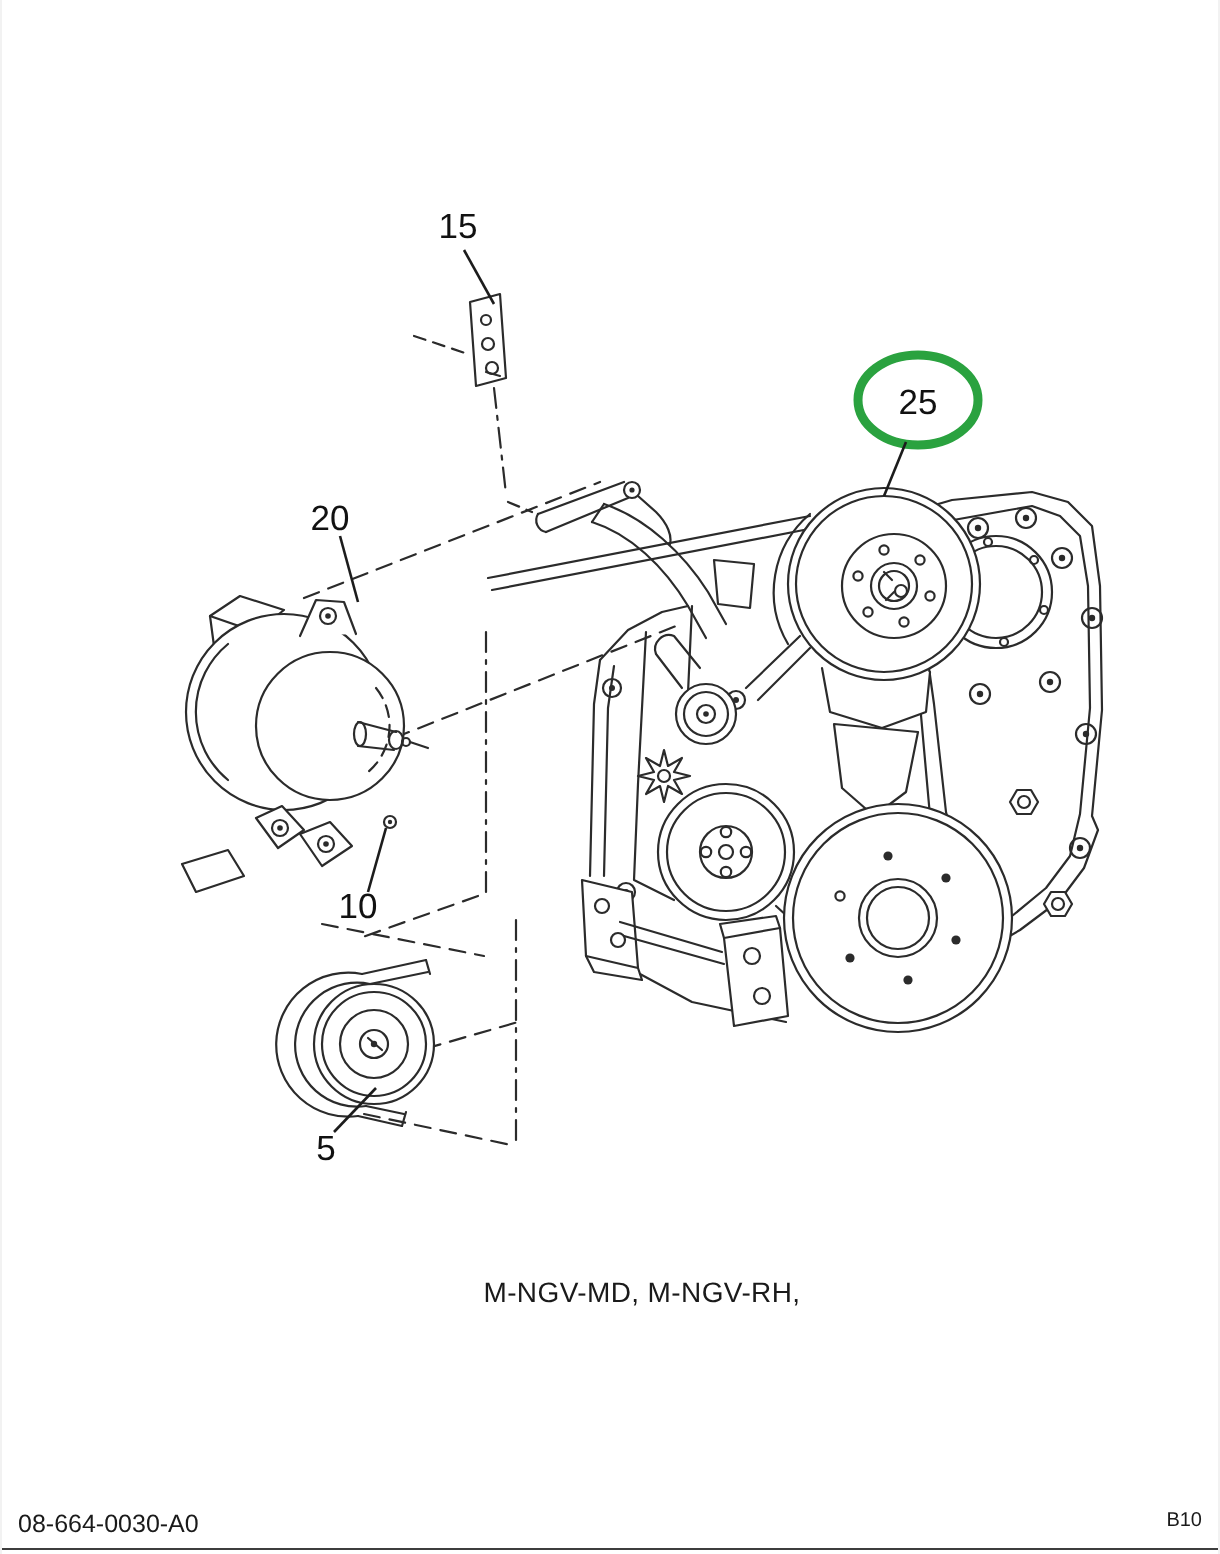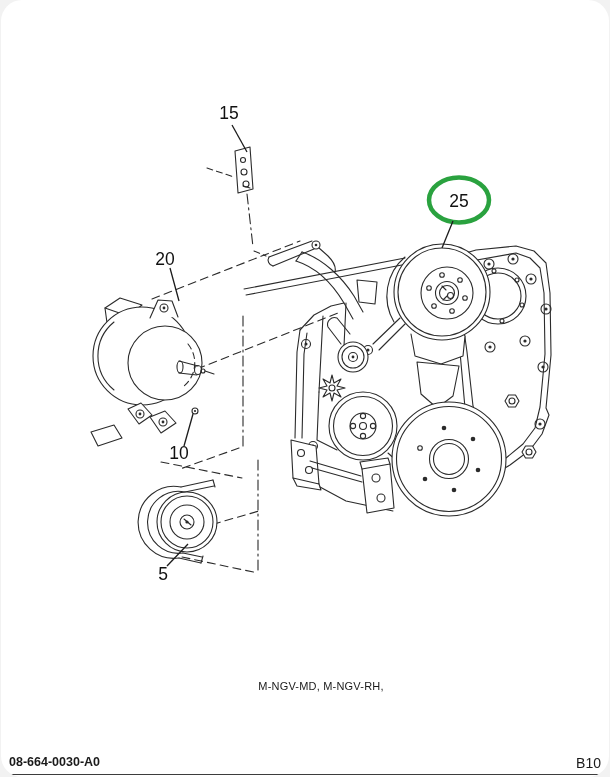--- a/index.html
+++ b/index.html
@@ -3,40 +3,38 @@
 <meta charset="utf-8">
 <style>
   html,body{margin:0;padding:0;background:#f2f2f2;}
   .page{
     position:relative;
     width:608px;height:777px;
     background:#ffffff;
     font-family:"Liberation Sans", sans-serif;
     overflow:hidden;
     margin:0 auto;
-    border-radius:21px;
   }
   svg{position:absolute;left:0;top:0;}
   .lineart{stroke:#2b2b2b;stroke-width:1.1;fill:none;stroke-linecap:round;stroke-linejoin:round;}
   .wfill{fill:#ffffff;}
   .dash{stroke-dasharray:8 5;}
   .dashshort{stroke-dasharray:6 4;}
   .dashdot{stroke-dasharray:10 4 2 4;}
   .dot{fill:#2b2b2b;stroke:none;}
   .callout-text{font-family:"Liberation Sans",sans-serif;font-size:17.5px;fill:#111;}
   .leader{stroke:#1c1c1c;stroke-width:1.3;fill:none;}
   .caption{
     position:absolute;left:30px;top:637px;width:580px;
-    text-align:center;font-size:11px;line-height:19px;color:#1a1a1a;
+    text-align:center;font-size:14px;line-height:19px;color:#1a1a1a;
     letter-spacing:0.2px;
-    margin-top:40px;
   }
   .footer-line{position:absolute;left:0;right:0;top:774px;border-top:1.4px solid #3d3d3d;}
-  .footer-left{position:absolute;left:8px;top:755px;font-size:12.5px;color:#1a1a1a;font-weight:bold;}
-  .footer-right{position:absolute;right:8px;top:755px;font-size:14px;color:#1a1a1a;}
+  .footer-left{position:absolute;left:8px;top:755px;font-size:12.5px;color:#1a1a1a;}
+  .footer-right{position:absolute;right:8px;top:755px;font-size:10px;color:#1a1a1a;}
 </style>
 </head>
 <body>
 
 <div class="page">
 
   <svg width="610" height="777" viewBox="0 0 610 777">
 
     <g class="lineart">
       <path class="dashdot" d="M246,194 L252,247"></path>

